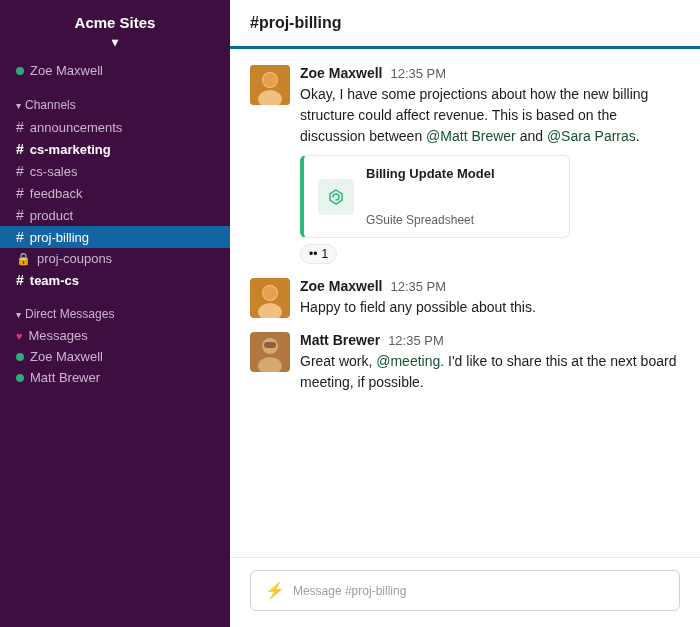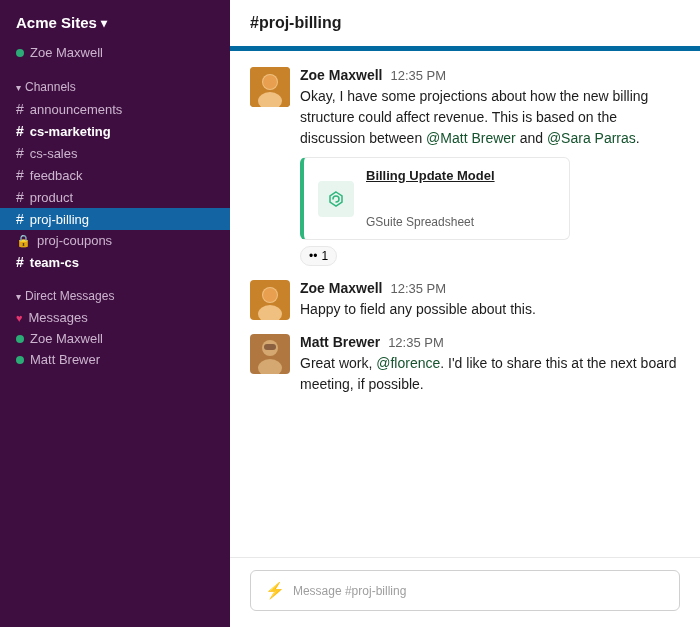--- a/index.html
+++ b/index.html
@@ -19,20 +19,21 @@
     }
 
     #sidebar-header {
       padding: 14px 16px 10px;
       color: #fff;
       font-weight: 700;
       font-size: 15px;
       display: flex;
       align-items: center;
       gap: 4px;
+      flex-direction: column;
     }
 
     #sidebar-header .chevron { font-size: 12px; color: #fff; }
 
     #workspace-user {
       padding: 4px 16px 12px;
       color: #cbb5ce;
       font-size: 13px;
       display: flex;
       align-items: center;
@@ -83,21 +84,21 @@
     #main {
       flex: 1;
       display: flex;
       flex-direction: column;
       height: 627px;
       background: #fff;
     }
 
     #channel-header {
       padding: 14px 20px;
-      border-bottom: 5px solid #0369a1;
+      border-bottom: 3px solid #0369a1;
       font-size: 16px;
       font-weight: 700;
       color: #1d1c1d;
     }
 
     #messages-area {
       flex: 1;
       overflow-y: auto;
       padding: 16px 20px;
       display: flex;
@@ -147,21 +148,21 @@
       height: 36px;
       background: #e8f5ee;
       border-radius: 4px;
       display: flex;
       align-items: center;
       justify-content: center;
       color: #2eb67d;
       font-size: 18px;
     }
 
-    .attachment-info .title { font-weight: 700; font-size: 13px; color: #1d1c1d; text-decoration: underline; }
+    .attachment-info .title { font-weight: 700; font-size: 13px; color: #1d1c1d; }
     .attachment-info .subtitle { font-size: 12px; color: #616061; margin-top: 32px; }
 
     .reaction {
       margin-top: 6px;
       display: inline-flex;
       align-items: center;
       gap: 4px;
       border: 1px solid #e8e8e8;
       border-radius: 20px;
       padding: 2px 8px;
@@ -358,21 +359,21 @@
           <ellipse cx="20" cy="34" rx="12" ry="9" fill="#d4a870"></ellipse>
           <rect x="14" y="10" width="12" height="6" rx="3" fill="#8a6040"></rect>
         </svg>
       </div>
       <div class="message-content">
         <div class="message-meta">
           <span class="message-author">Matt Brewer</span>
           <span class="message-time">12:35 PM</span>
         </div>
         <div class="message-text">
-          Great work, <span class="mention">@florence</span>. I'd like to share this at the next board meeting, if possible.
+          Great work, <span class="mention">@meeting</span>. I'd like to share this at the next board meeting, if possible.
         </div>
       </div>
     </div>
 
   </div>
 
   <div id="message-input-area">
     <div id="message-input-box">
       <span class="bolt-icon">⚡</span>
       <input type="text" placeholder="Message #proj-billing" style="">

